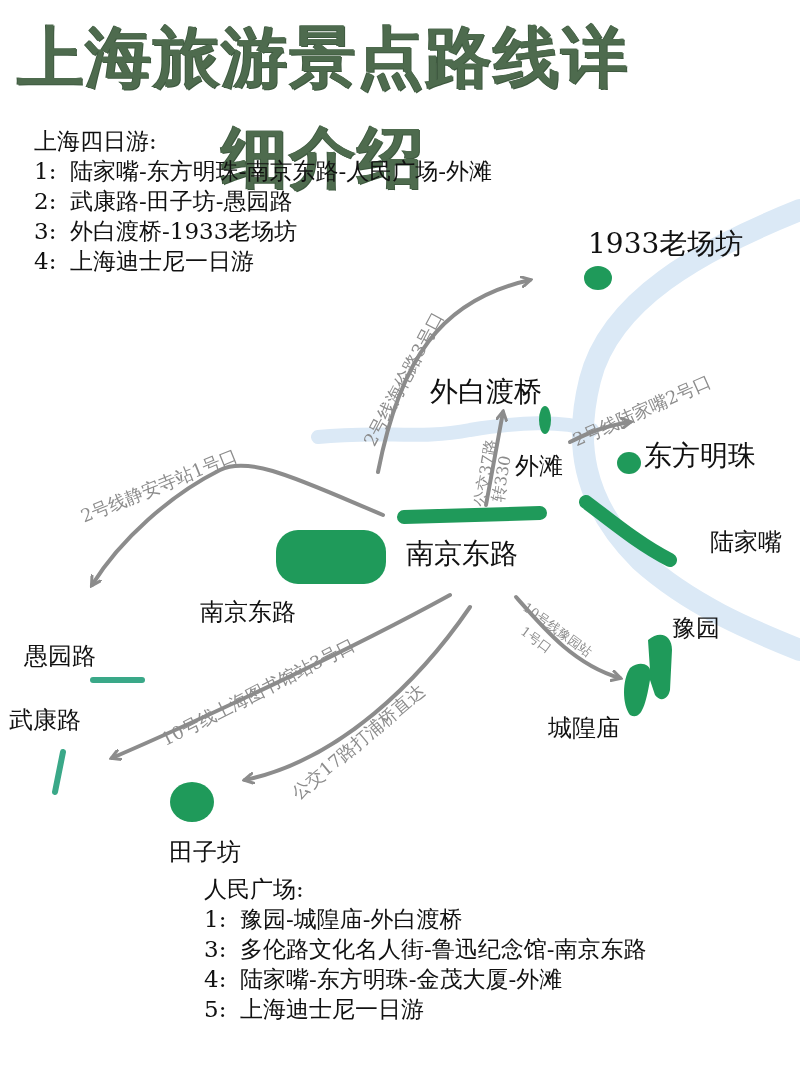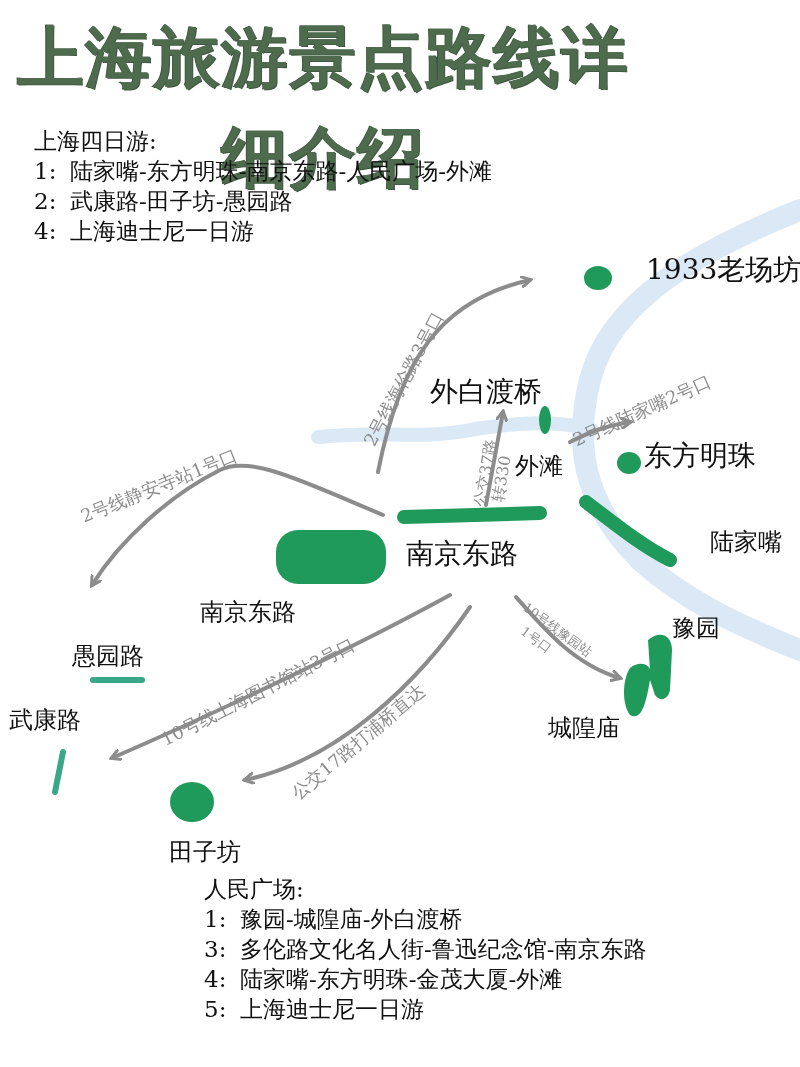--- a/index.html
+++ b/index.html
@@ -77,31 +77,32 @@
     <path d="M450,595 C350,650 200,720 112,758"></path>
     <path d="M470,607 C420,680 340,760 245,780"></path>
     <path d="M516,597 C545,630 575,665 620,678"></path>
   </g>
 </svg>
 
 <div class="itinerary" id="four-day">
   <span class="heading">上海四日游:</span>
   <span class="row"><span class="num">1:</span><span>陆家嘴-东方明珠-南京东路-人民广场-外滩</span></span>
   <span class="row"><span class="num">2:</span><span>武康路-田子坊-愚园路</span></span>
+  <span class="row"><span class="num">3:</span><span>外白渡桥-1933老场坊</span></span>
   <span class="row"><span class="num">4:</span><span>上海迪士尼一日游</span></span>
 </div>
 
-<div class="place" style="left:646px;top:228px;margin-top:26px;">1933老场坊</div>
+<div class="place" style="left:588px;top:228px;">1933老场坊</div>
 <div class="place" style="left:430px;top:376px;">外白渡桥</div>
 <div class="place small" style="left:515px;top:450px;">外滩</div>
 <div class="place" style="left:644px;top:440px;">东方明珠</div>
 <div class="place" style="left:406px;top:538px;">南京东路</div>
 <div class="place small" style="left:710px;top:526px;">陆家嘴</div>
 <div class="place small" style="left:200px;top:596px;">南京东路</div>
-<div class="place small" style="left:24px;top:640px;margin-left:48px;">愚园路</div>
+<div class="place small" style="left:24px;top:640px;">愚园路</div>
 <div class="place small" style="left:9px;top:704px;">武康路</div>
 <div class="place small" style="left:672px;top:612px;">豫园</div>
 <div class="place small" style="left:548px;top:712px;">城隍庙</div>
 <div class="place small" style="left:169px;top:836px;">田子坊</div>
 
 <div class="route-label" style="left:360px;top:440px;transform:rotate(-62deg);">2号线海伦路3号口</div>
 <div class="route-label" style="left:570px;top:432px;transform:rotate(-24deg);">2号线陆家嘴2号口</div>
 <div class="route-label" style="left:470px;top:505px;transform:rotate(-80deg);font-size:16px;">公交37路</div>
 <div class="route-label" style="left:488px;top:500px;transform:rotate(-80deg);font-size:16px;">转330</div>
 <div class="route-label" style="left:78px;top:508px;transform:rotate(-22deg);">2号线静安寺站1号口</div>

